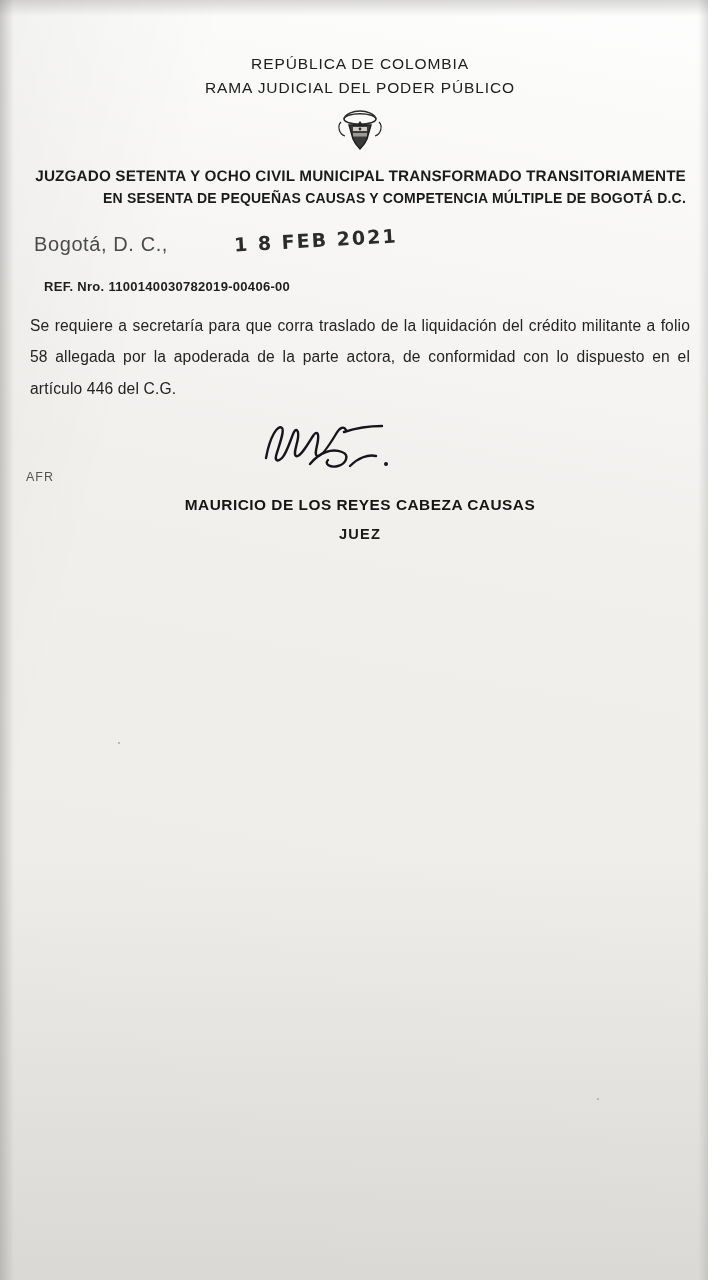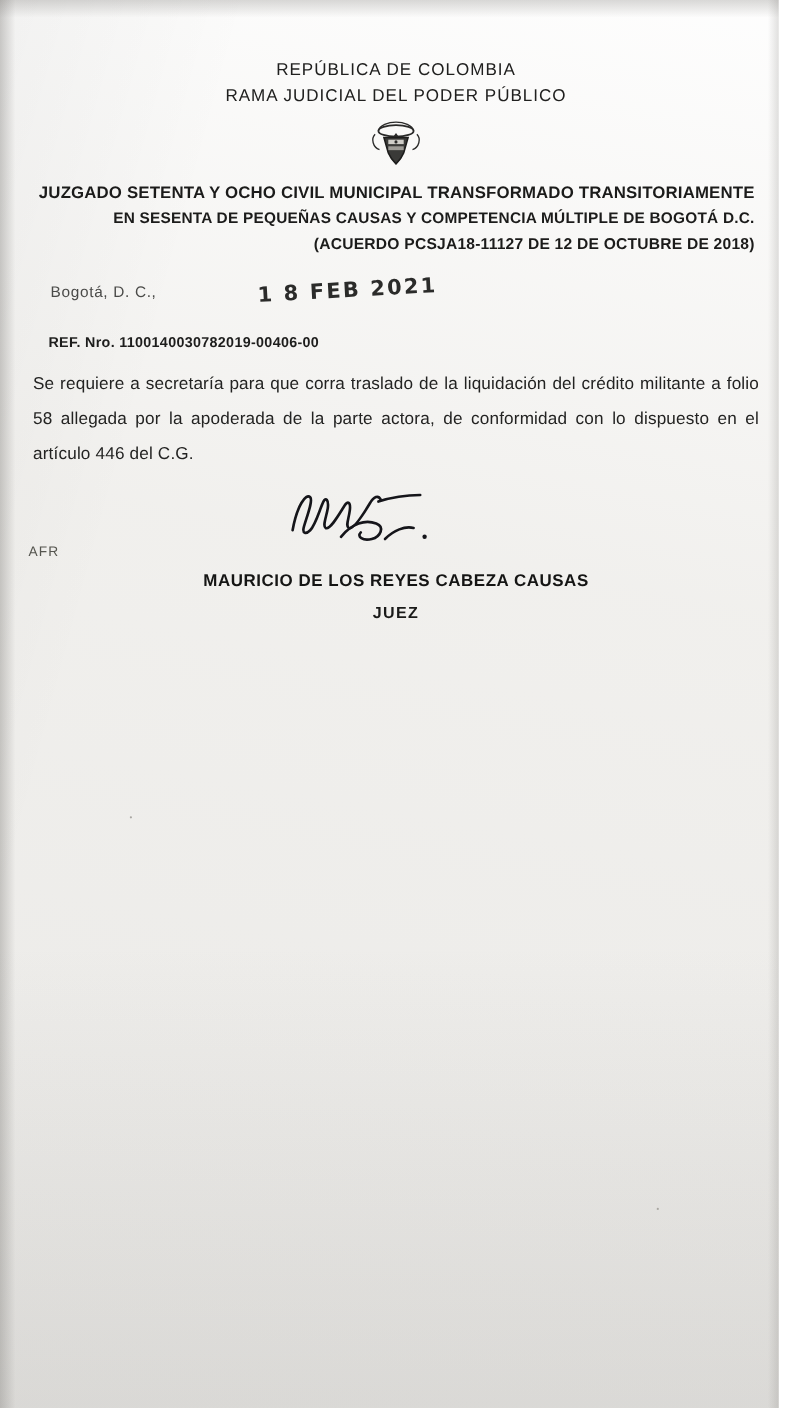--- a/index.html
+++ b/index.html
@@ -94,22 +94,22 @@
   .court-title .l2 { display:block; font-size: 14px; }
   .court-title .l3 { display:block; font-size: 14.2px; font-weight: 700; margin-top: 2px;}
 
   .place-row {
     margin: 20px 0 0 34px;
     position: relative;
     height: 34px;
   }
   .place-city {
     position: absolute;
-    left: 12px; top: 4px;
-    font-size: 14px;
+    left: 0; top: 4px;
+    font-size: 20px;
     color: #4a4a48;
     letter-spacing: 0.6px;
     text-align: center;
   }
   .stamp-date {
     position: absolute;
     left: 200px; top: 0;
     font-size: 19px;
     font-weight: 700;
     color: #2b2b2a;
@@ -218,21 +218,20 @@
           <circle cx="27" cy="23" r="1.4" fill="#2a2a29"></circle>
           <path d="M8 16 C4 20 6 28 12 30" fill="none" stroke="#2a2a29" stroke-width="1.2"></path>
           <path d="M46 16 C50 20 48 28 42 30" fill="none" stroke="#2a2a29" stroke-width="1.2"></path>
         </svg>
       </div>
     </div>
 
     <div class="court-title">
       <span class="l1">JUZGADO SETENTA Y OCHO CIVIL MUNICIPAL TRANSFORMADO TRANSITORIAMENTE</span>
       <span class="l2">EN SESENTA DE PEQUEÑAS CAUSAS Y COMPETENCIA MÚLTIPLE DE BOGOTÁ D.C.</span>
-      <span class="l3">(ACUERDO PCSJA18-11127 DE 12 DE OCTUBRE DE 2018)</span>
     </div>
 
     <div class="place-row">
       <span class="place-city">Bogotá, D. C.,</span>
       <span class="stamp-date">1 8 FEB 2021</span>
     </div>
 
     <div class="ref-line">REF. Nro. 1100140030782019-00406-00</div>
 
     <div class="body-par">Se requiere a secretaría para que corra traslado de la liquidación del crédito militante a folio 58 allegada por la apoderada de la parte actora, de conformidad con lo dispuesto en el artículo 446 del C.G.</div>

